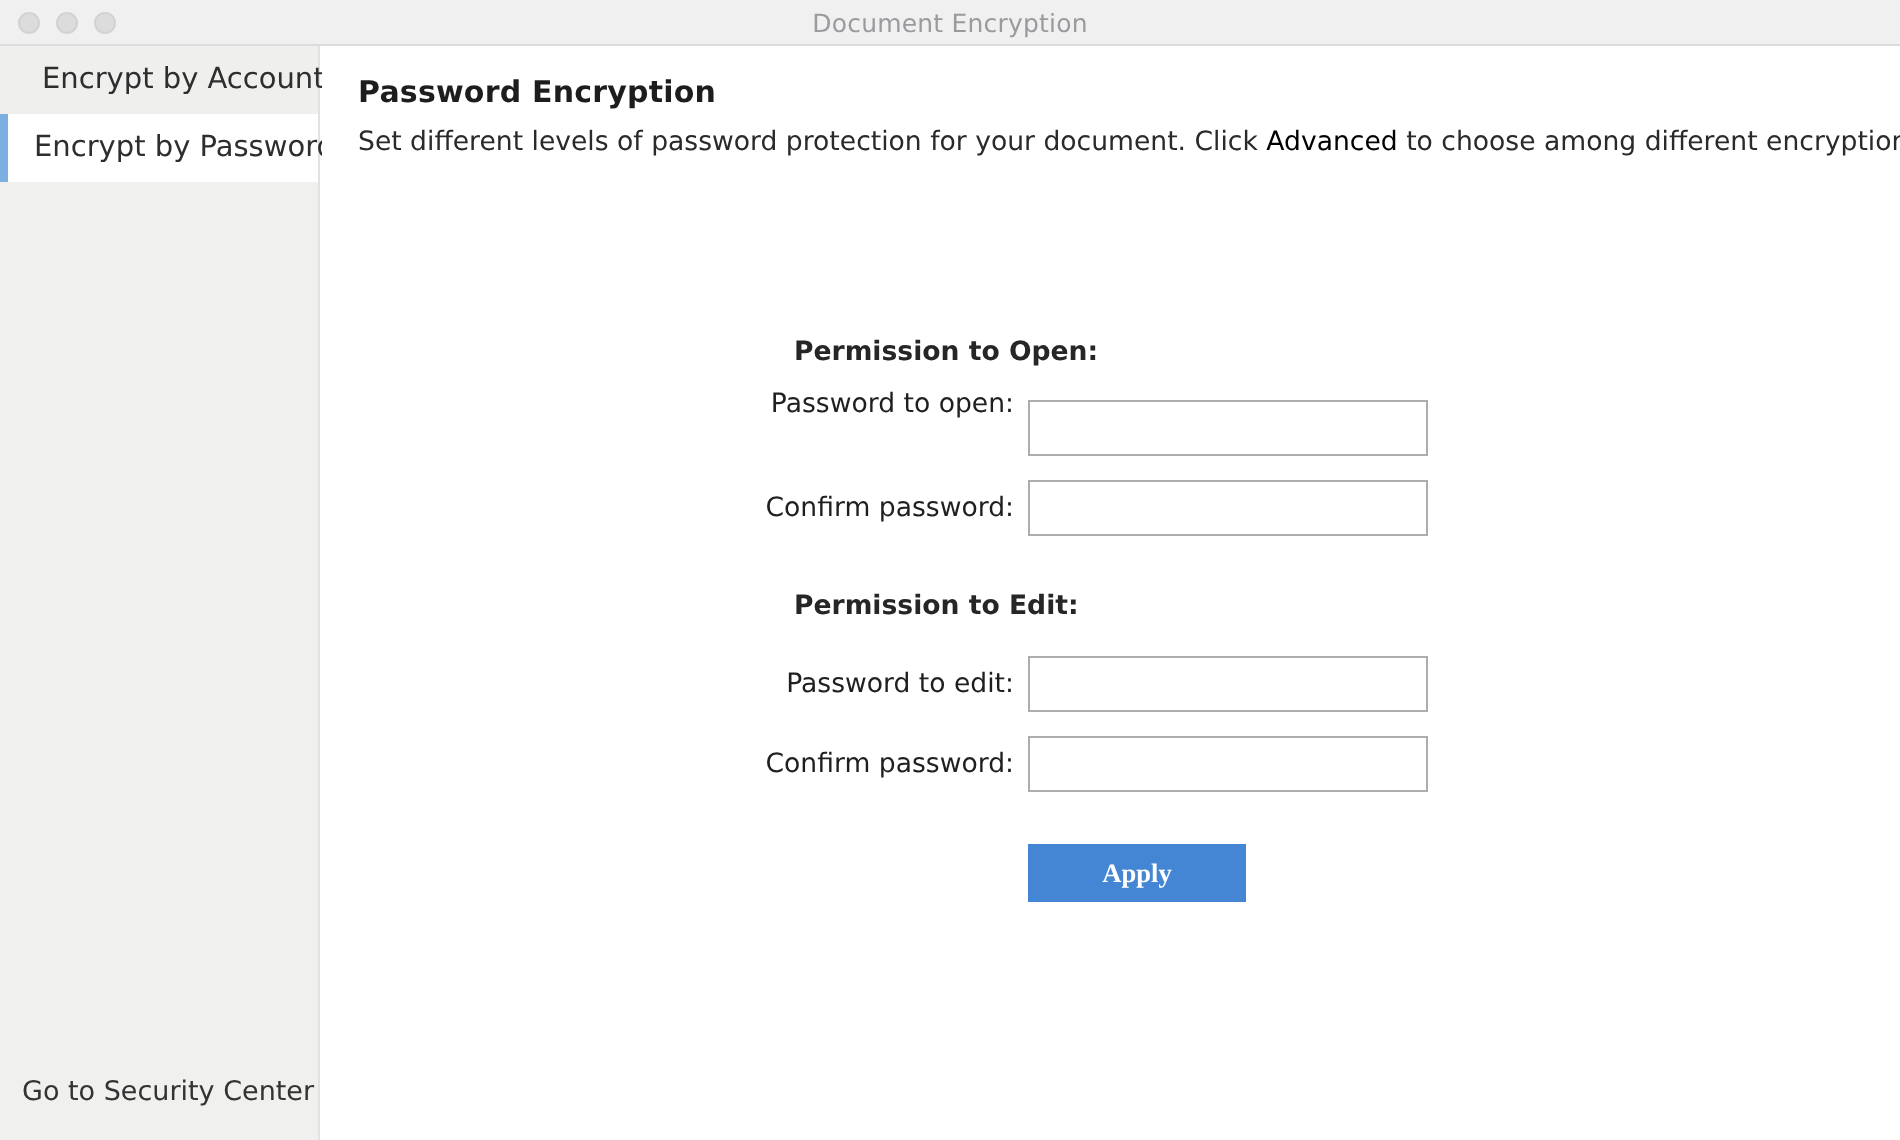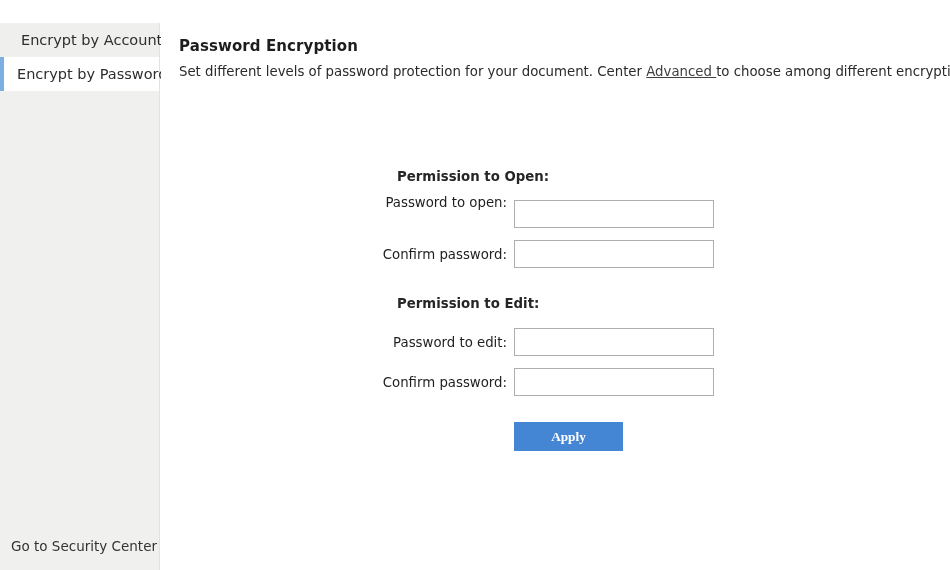--- a/index.html
+++ b/index.html
@@ -148,22 +148,21 @@
   }
   .page-desc {
     position: absolute;
     left: 18px;
     top: 41px;
     font-size: 13.3px;
     color: #2a2a2a;
     white-space: nowrap;
   }
   .link {
-    color: #404040;
-    text-decoration: underline;
+    color: #000000;
     cursor: pointer;
   }
 
   
   .form {
     position: absolute;
     left: 0;
     top: 120px;
     width: 789px;
   }
@@ -225,20 +224,28 @@
     cursor: pointer;
     padding: 0;
     line-height: 29px;
   }
 </style>
 </head>
 <body>
 
 <div class="window">
 
+  <div class="titlebar">
+    <div class="traffic-lights">
+      <span class="light"></span>
+      <span class="light"></span>
+      <span class="light"></span>
+    </div>
+    <div class="window-title">Document Encryption</div>
+  </div>
 
   <div class="sidebar">
     <div class="nav-list">
       <div class="nav-item inactive">
         <span>Encrypt by Account</span>
       </div>
       <div class="nav-item active">
         <span>Encrypt by Password</span>
       </div>
     </div>
@@ -247,21 +254,21 @@
       <span>Go to Security Center</span>
       <span class="chev">›</span>
     </div>
   </div>
 
   <div class="content">
 
     <div class="page-title">Password Encryption</div>
 
     <div class="page-desc">
-      <span>Set different levels of password protection for your document. Center </span><span class="link">Advanced </span><span>to choose among different encryption types.</span>
+      <span>Set different levels of password protection for your document. Click </span><span class="link">Advanced </span><span>to choose among different encryption types.</span>
     </div>
 
     <div class="form">
 
       <div class="section-head sh-open">Permission to Open:</div>
 
       <div class="row-label lb-open">Password to open:</div>
       <input class="field fd-open" type="password" value="" placeholder="" style="">
 
       <div class="row-label lb-copen">Confirm password:</div>

